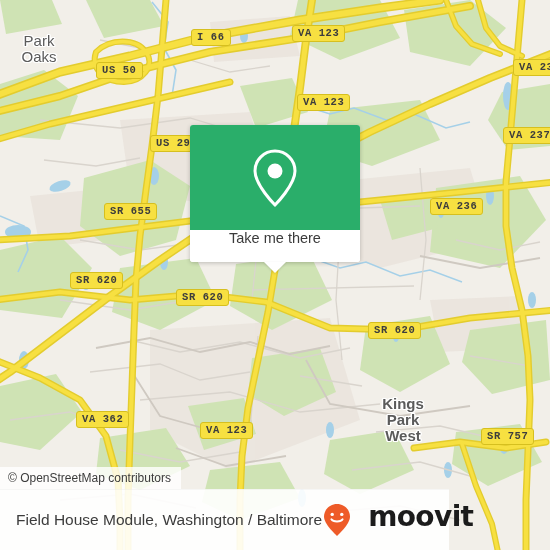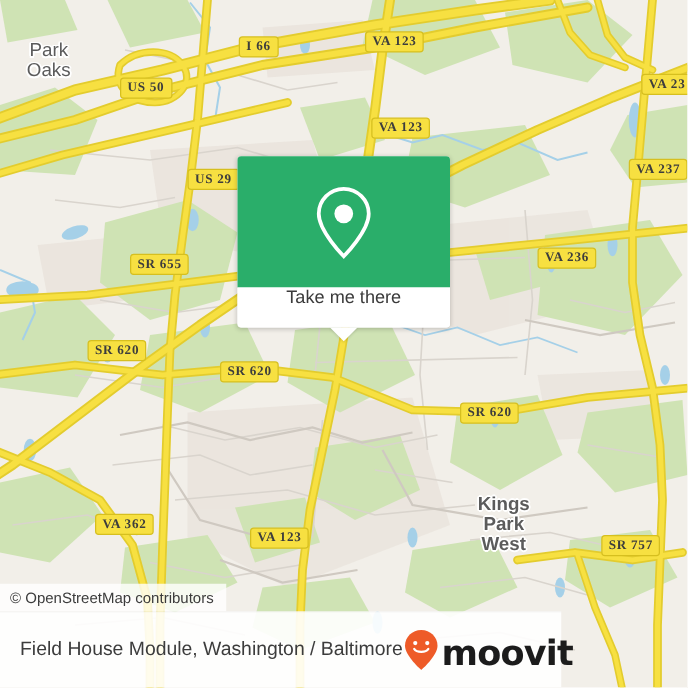--- a/index.html
+++ b/index.html
@@ -24,21 +24,21 @@
     height: 550px;
   }
 
   
   .shield {
     position: absolute;
     background: #f7e041;
     border: 1.6px solid #d6bf1f;
     border-radius: 3px;
     color: #3d3d3d;
-    font-family: Liberation Serif, serif;
+    font-family: Liberation Mono, monospace;
     font-size: 10.5px;
     font-weight: bold;
     letter-spacing: 0.6px;
     padding: 2px 5px 2px 5px;
     line-height: 11px;
     white-space: nowrap;
     box-sizing: border-box;
     text-align: center;
   }
 
@@ -130,22 +130,22 @@
     padding: 0 16px 0 16px;
     border-top: 1px solid rgba(0,0,0,0.03);
   }
   #footer-title {
     color: #3c3c3c;
     font-size: 15.5px;
     white-space: nowrap;
   }
   #brand-logo {
     display: flex;
-    align-items: flex-end;
-    gap: 1px;
+    align-items: flex-start;
+    gap: 16px;
   }
   #brand-wordmark {
     color: #1c1c1c;
     font-family: "DejaVu Sans", sans-serif;
     font-size: 28px;
     font-weight: bold;
     letter-spacing: -0.6px;
     line-height: 28px;
   }
 </style>

